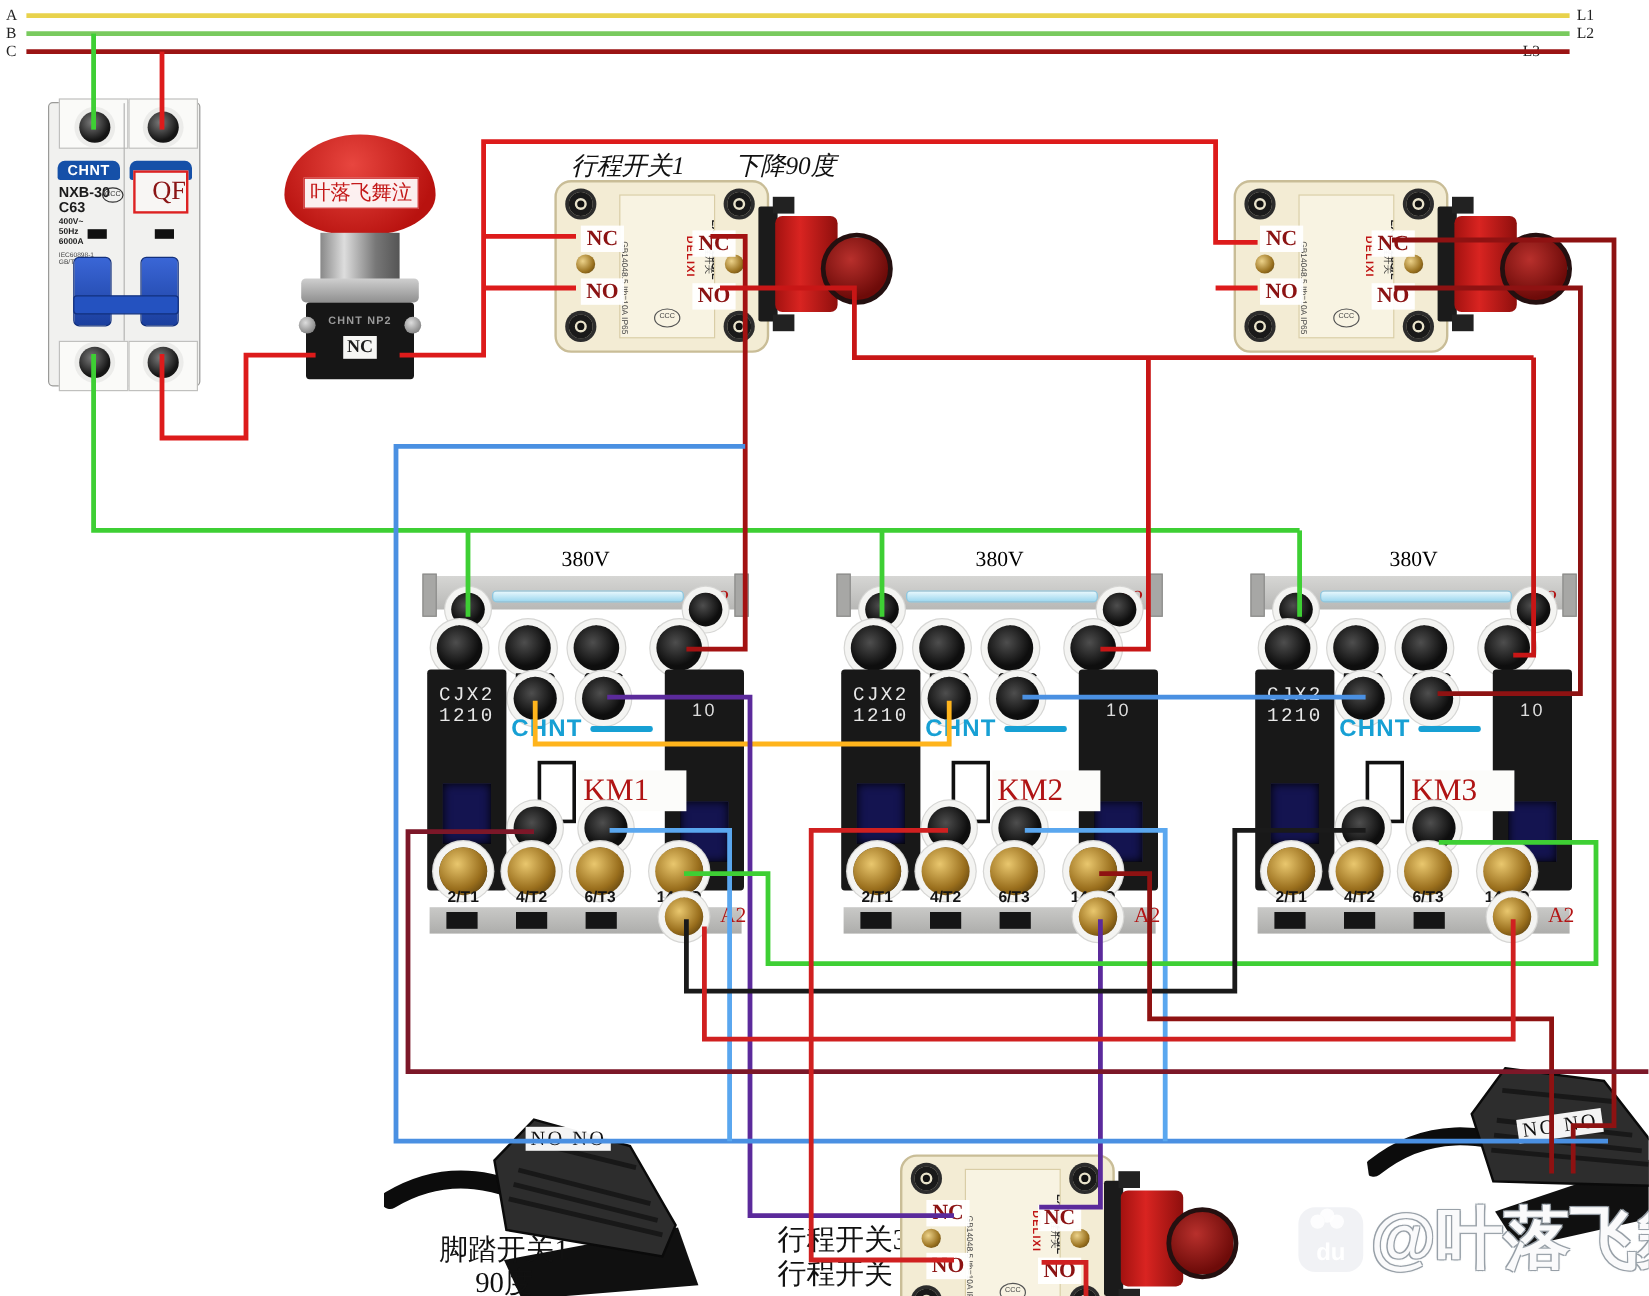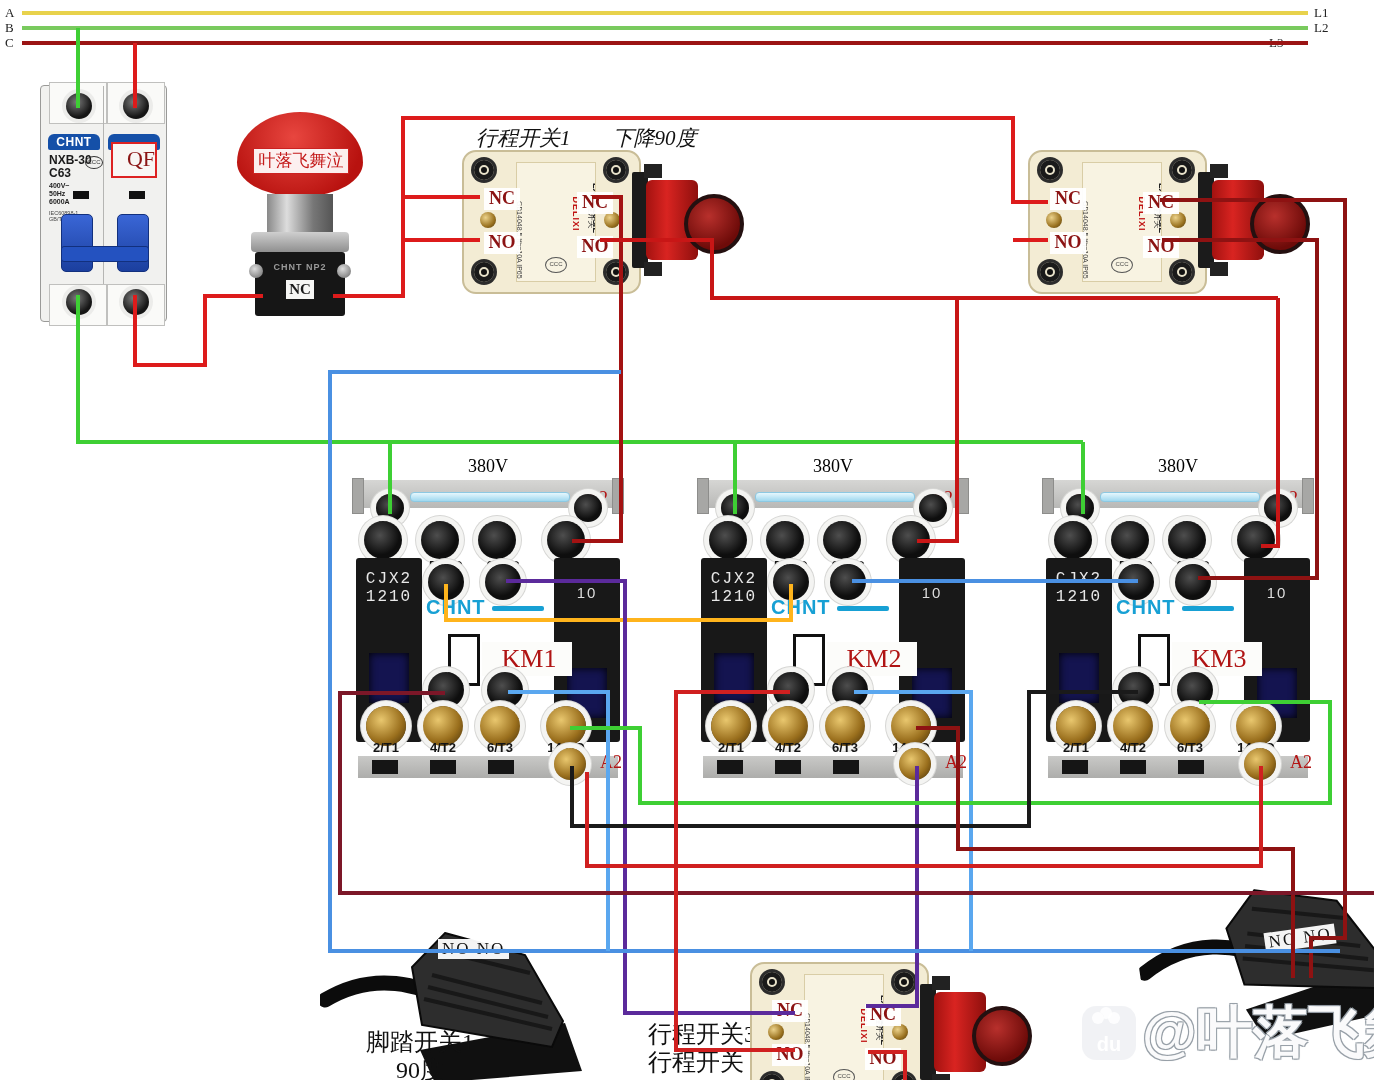--- a/index.html
+++ b/index.html
@@ -71,21 +71,21 @@
   .term{position:absolute;border-radius:50%;transform:translate(-50%,-50%);background:radial-gradient(circle at 42% 38%,#4e4e4e,#0e0e0e 60%);box-shadow:0 0 0 5px #f4f4f2,0 0 0 6px #d6d6d4;}
   .term.brass{background:radial-gradient(circle at 38% 35%,#e9c76e,#9a6f1d 58%,#3f2a06);}
   .ct-panel{position:absolute;top:80px;width:66px;height:184px;background:#181818;border-radius:3px;}
   .ct-panel .pwin{position:absolute;left:13px;width:40px;height:50px;background:#141450;box-shadow:inset 0 0 8px #000;}
   .ct-model{position:absolute;left:0;top:12px;width:100%;text-align:center;color:#e8e8e8;font-size:16px;letter-spacing:2px;line-height:18px;font-family:"Liberation Mono","DejaVu Sans Mono",monospace;}
   .ct-aux10{position:absolute;left:0;top:26px;width:100%;text-align:center;color:#dcdcdc;font-size:15px;letter-spacing:2px;}
   .ct-brand{position:absolute;left:74px;top:118px;width:124px;text-align:left;color:#17a0d4;font-size:20px;font-weight:bold;letter-spacing:1px;}
   .ct-brand:after{content:"";display:inline-block;width:52px;height:5px;background:#17a0d4;margin-left:6px;vertical-align:3px;border-radius:2px;}
   .ct-window{position:absolute;left:96px;top:156px;width:26px;height:46px;background:#fff;border:3px solid #101010;}
   .ct-flag{position:absolute;left:88px;top:208px;font-size:10px;color:#333;letter-spacing:1px;}
-  .ct-km{position:absolute;left:130px;top:164px;width:86px;height:34px;background:#fcfcfa;color:#b01414;font-size:26px;line-height:34px;text-align:center;padding-left:4px;font-family:"Liberation Serif",serif;}
+  .ct-km{position:absolute;left:130px;top:164px;width:86px;height:34px;background:#fcfcfa;color:#b01414;font-size:26px;line-height:34px;text-align:left;padding-left:4px;font-family:"Liberation Serif",serif;}
   .ct-bot-strip{position:absolute;left:6px;top:278px;width:260px;height:22px;background:linear-gradient(#c9c9c7,#adadab);}
   .ct-slot{position:absolute;top:282px;width:26px;height:14px;background:#151515;}
 
   
   .fs{width:270px;height:170px;}
   .fs svg{position:absolute;left:0;top:0;}
   .fs-label{position:absolute;background:rgba(255,255,255,.95);color:#111;font-size:17px;font-family:"Liberation Serif",serif;padding:0 4px;white-space:nowrap;letter-spacing:2px;}
   .fs-cap{position:absolute;font-size:24px;color:#111;text-align:center;line-height:28px;white-space:nowrap;}
 
   

